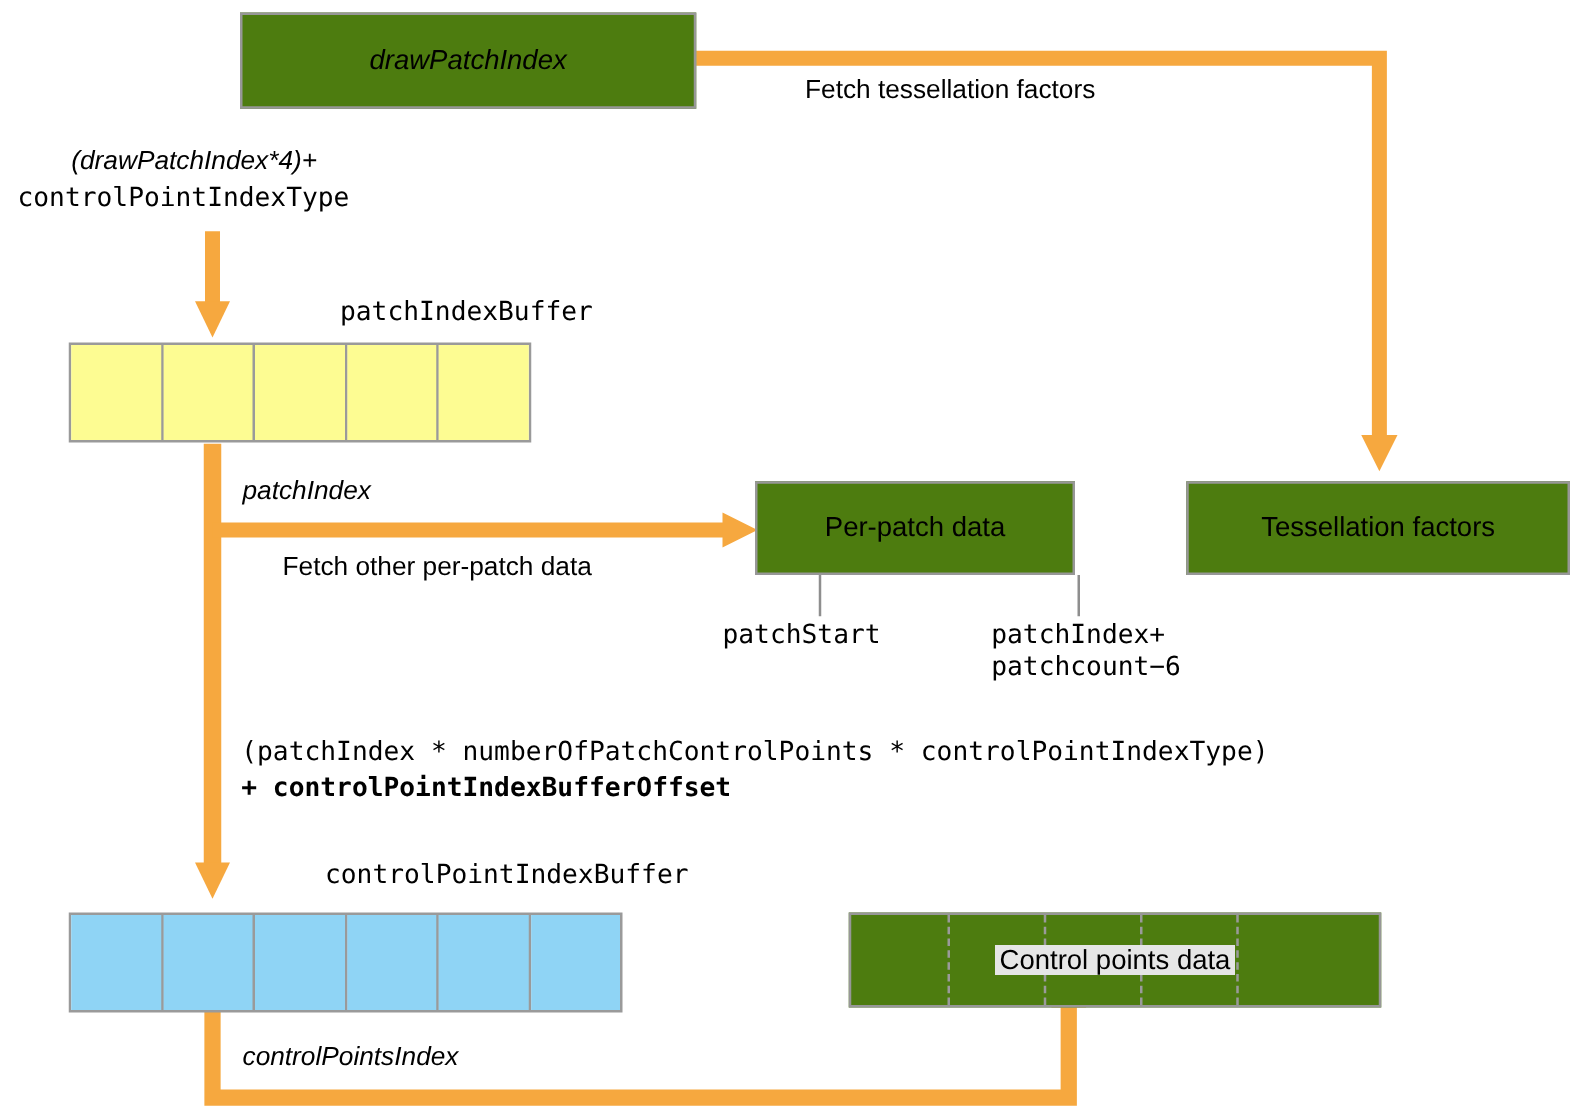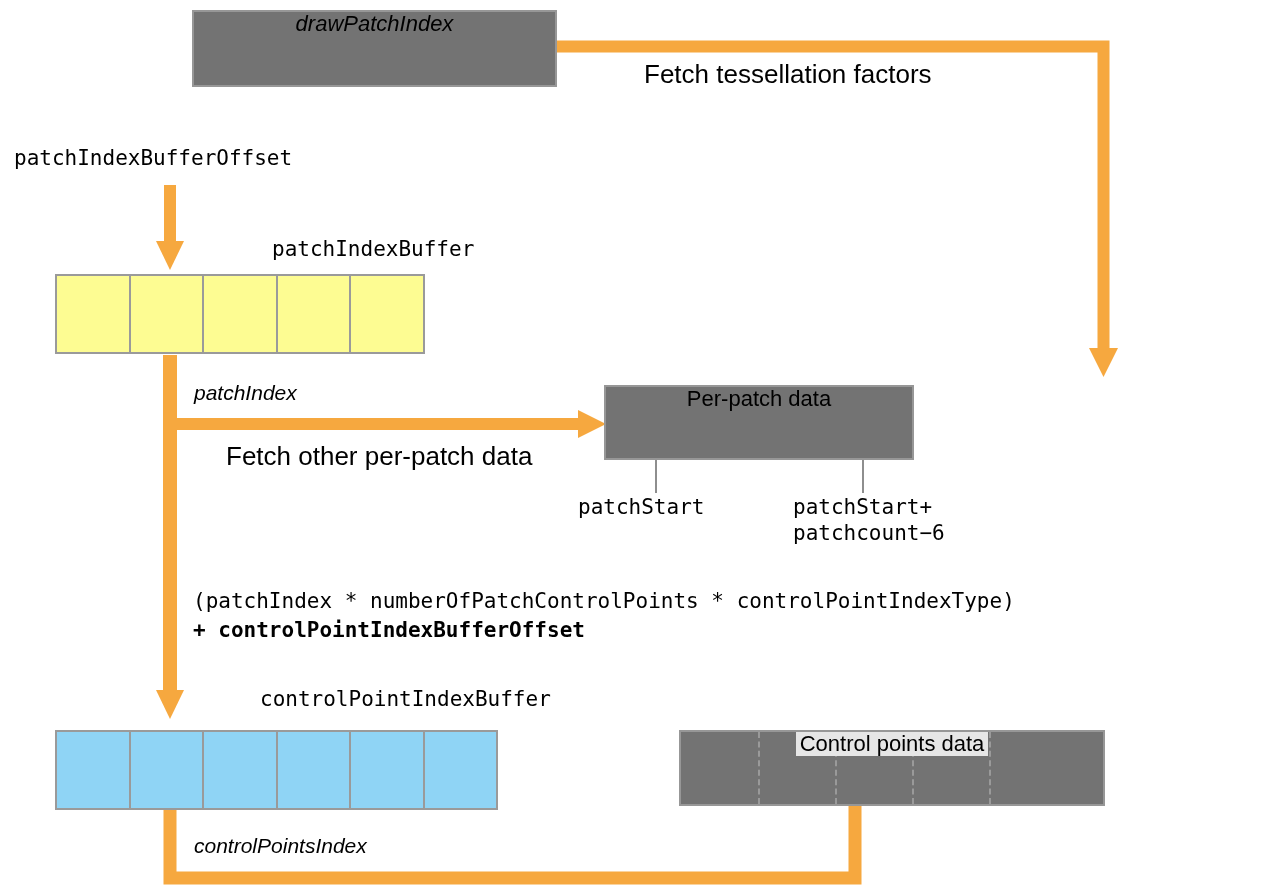--- a/index.html
+++ b/index.html
@@ -18,25 +18,25 @@
   #stage {
     position: absolute;
     left: 0; top: 0;
     width: 1266px;
     height: 895px;
   }
 
   
   .gbox {
     position: absolute;
-    background: #737373;
+    background: #4d7c0f;
     border: 2px solid #979797;
     box-sizing: border-box;
     display: flex;
-    align-items: flex-start;
+    align-items: center;
     justify-content: center;
   }
   .gbox .lbl {
     font-family: "Liberation Sans", sans-serif;
     font-size: 22px;
     color: #000;
     white-space: nowrap;
     line-height: 1.1;
   }
   .lbl.ital { font-style: italic; }
@@ -63,21 +63,21 @@
     white-space: pre;
     line-height: 1.22;
   }
   .mono {
     font-family: "DejaVu Sans Mono", "Liberation Mono", monospace;
     font-size: 21px;
     letter-spacing: 0px;
   }
   .sans {
     font-family: "Liberation Sans", sans-serif;
-    font-size: 26px;
+    font-size: 21px;
   }
   .sans-i {
     font-family: "Liberation Sans", sans-serif;
     font-size: 21px;
     font-style: italic;
   }
   .tick {
     position: absolute;
     background: #8e8e8e;
     width: 2px;
@@ -126,47 +126,51 @@
       <polygon points="841,806 869,806 855,777" fill="#f6a83f"></polygon>
     </g>
   </svg>
 
   <div class="gbox" style="left:192px; top:10px; width:365px; height:77px;">
     <span class="lbl ital">drawPatchIndex</span>
   </div>
 
   <div class="txt sans" style="left:644px; top:59px;">Fetch tessellation factors</div>
 
-  <div class="txt mono" style="left:14px; top:146px;">patchIndexBufferOffset</div>
+  <div class="txt sans-i" style="left:57px; top:116px;">(drawPatchIndex*4)+</div>
+  <div class="txt mono" style="left:14px; top:146px;">controlPointIndexType</div>
 
   <div class="txt mono" style="left:228px; top:237px;margin-left:44px;">patchIndexBuffer</div>
 
   <div class="strip yellow" id="patch-index-buffer" style="left:55px; top:274px; width:370px; height:80px;">
       <div class="cell"></div>
       <div class="cell"></div>
       <div class="cell"></div>
       <div class="cell"></div>
       <div class="cell"></div>
     </div>
 
   <div class="txt sans-i" style="left:194px; top:380px;text-align:center;">patchIndex</div>
 
   <div class="txt sans" style="left:226px; top:441px;">Fetch other per-patch data</div>
 
-  <div class="gbox" style="left:604px; top:385px; width:310px; height:75px;">
+  <div class="gbox" style="left:604px; top:385px; width:256px; height:75px;">
     <span class="lbl">Per-patch data</span>
   </div>
 
   <div class="tick" style="left:655px; top:460px; height:33px;"></div>
   <div class="tick" style="left:862px; top:460px; height:33px;"></div>
 
   <div class="txt mono" style="left:578px; top:495px;">patchStart</div>
-  <div class="txt mono" style="left:793px; top:495px;">patchStart+</div>
+  <div class="txt mono" style="left:793px; top:495px;">patchIndex+</div>
   <div class="txt mono" style="left:793px; top:521px;">patchcount−6</div>
 
+  <div class="gbox" style="left:949px; top:385px; width:307px; height:75px;">
+    <span class="lbl">Tessellation factors</span>
+  </div>
 
   <div class="txt mono" style="left:193px; top:589px;">(patchIndex * numberOfPatchControlPoints * controlPointIndexType)</div>
   <div class="txt mono" style="left:193px; top:618px;font-weight:bold;">+ controlPointIndexBufferOffset</div>
 
   <div class="txt mono" style="left:232px; top:687px;margin-left:28px;">controlPointIndexBuffer</div>
 
   <div class="strip blue" id="control-point-index-buffer" style="left:55px; top:730px; width:443px; height:80px;">
       <div class="cell"></div>
       <div class="cell"></div>
       <div class="cell"></div>

